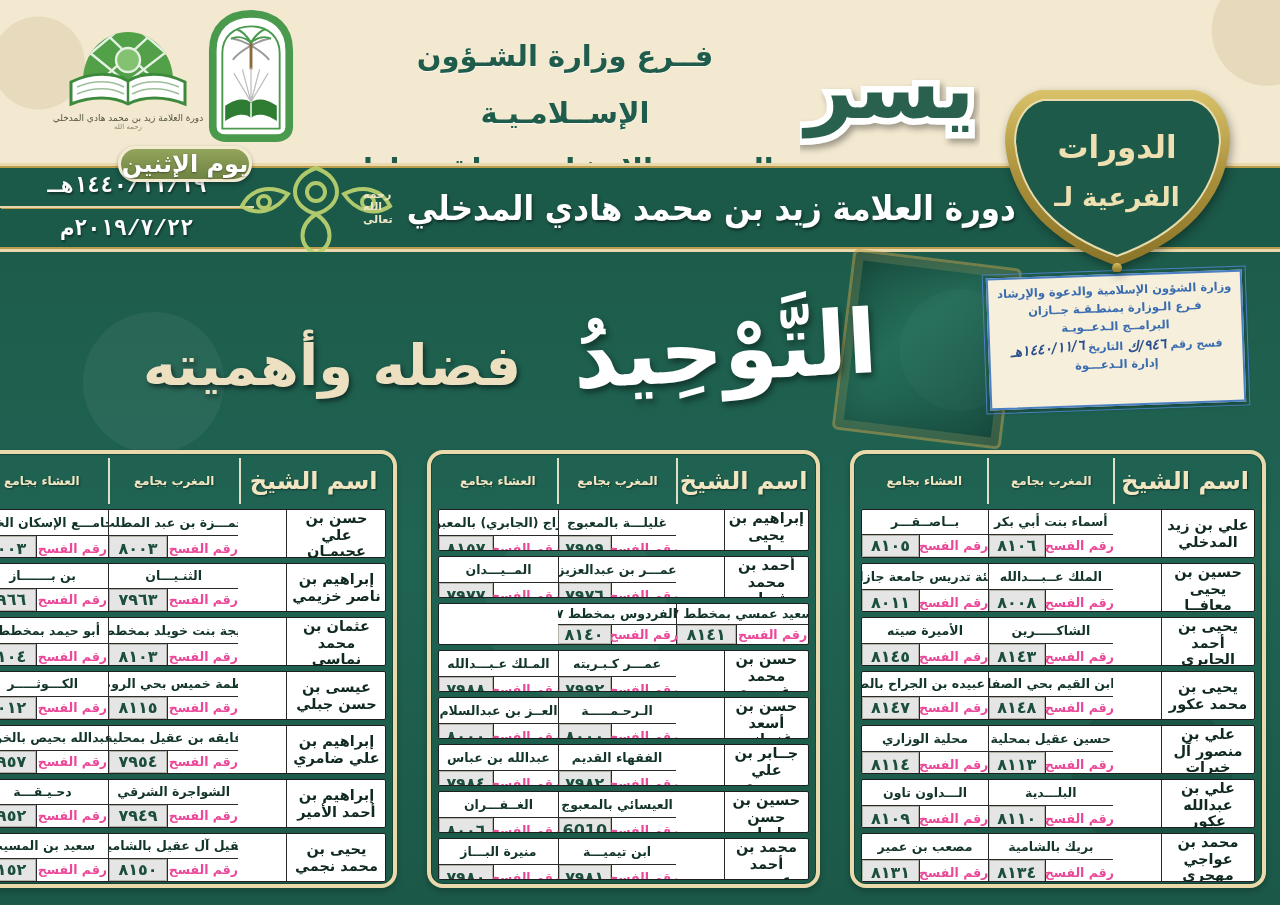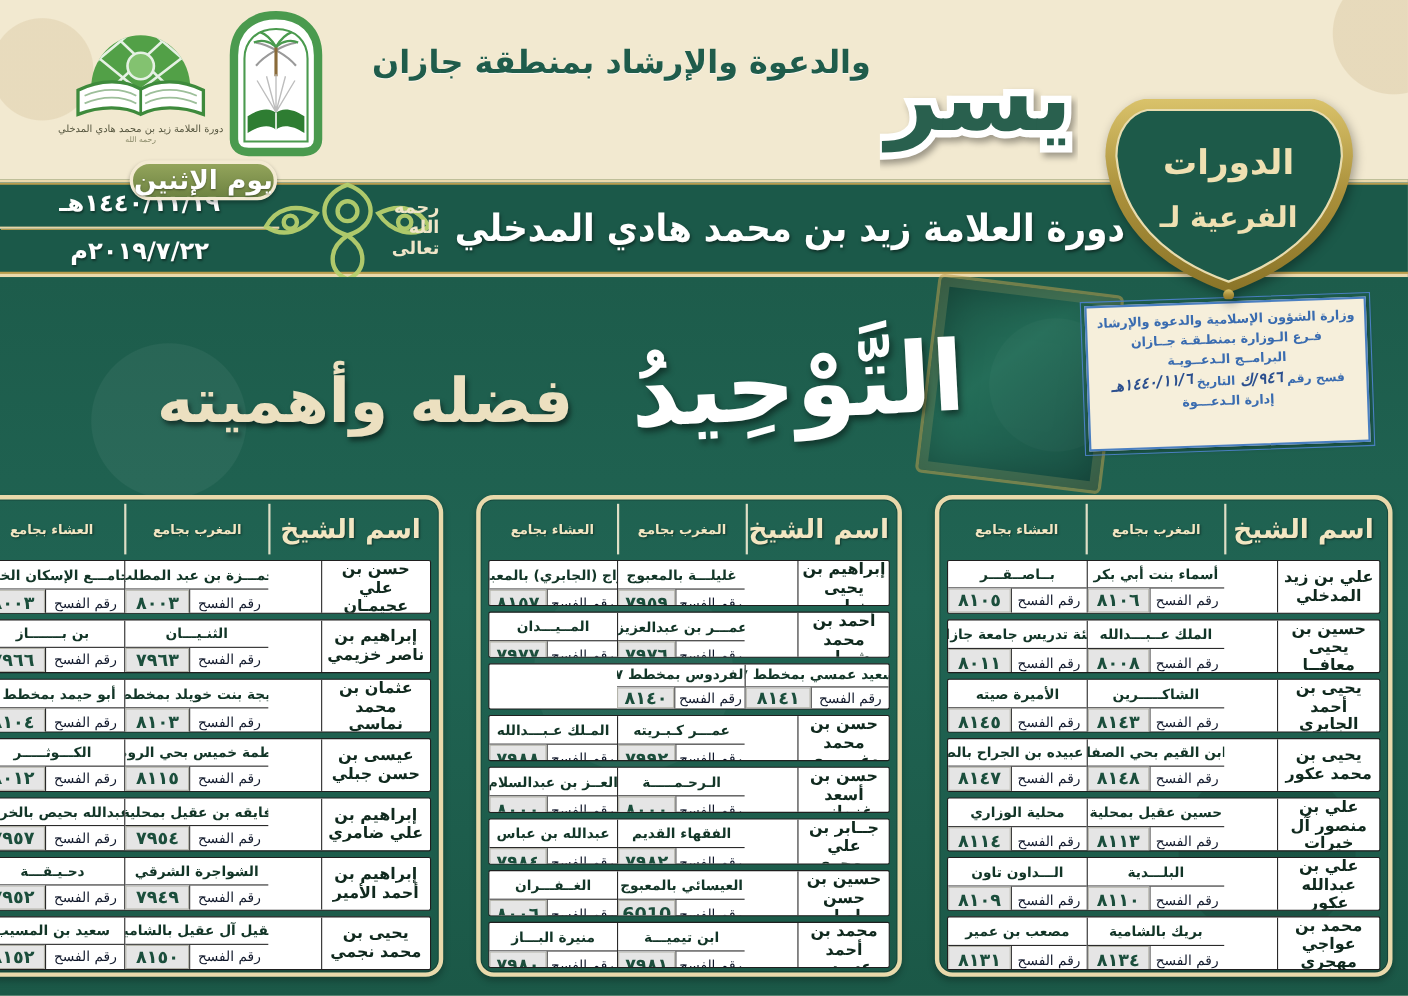--- a/index.html
+++ b/index.html
@@ -29,38 +29,38 @@
   .course-logo .cal small { display:block; font-size:7px; color:#8a8a6a; }
   .ministry-logo { position:absolute; top:8px; left:208px; width:86px; height:138px; }
   .yusur { position:absolute; top:26px; left:800px; width:180px; height:130px; }
   
   .banner-strip {
     position:absolute; top:163px; left:0; width:1280px; height:89px;
     background:#1b5949;
     border-top:3px solid #ead9ac; border-bottom:3px solid #ead9ac;
     box-shadow: inset 0 6px 0 -4px #b99d4d, inset 0 -6px 0 -4px #b99d4d;
   }
-  .dates-panel { position:absolute; top:0; left:0; width:254px; height:100%; }
+  .dates-panel { position:absolute; top:0; left:0; width:254px; height:100%;font-family:Liberation Mono, monospace; }
   .date-row {
     height:50%; display:flex; align-items:center; justify-content:center;
     color:#ffffff; font-weight:bold; font-size:22px; letter-spacing:1px;
     text-shadow:1px 2px 2px rgba(0,0,0,.4);
   }
   .date-row.hijri { border-bottom:2px solid #e6d5a6; box-shadow:0 2px 0 -1px #b99d4d; }
   .flourish { position:absolute; top:-12px; left:228px; width:175px; height:108px; }
   .banner-center {
     position:absolute; top:0; left:392px; width:595px; height:100%;
     display:flex; align-items:center; justify-content:center; gap:14px;
   }
   .banner-title {
     color:#ffffff; font-weight:bold; font-size:31px; white-space:nowrap;
     text-shadow:1px 2px 3px rgba(0,0,0,.5); transform:scaleY(1.1);
   }
   .banner-note {
-    color:#efe5c8; font-size:16px; line-height:1.15; text-align:right; font-weight:bold;
+    color:#efe5c8; font-size:11px; line-height:1.15; text-align:left; font-weight:bold;
   }
   .day-badge {
     position:absolute; top:146px; left:118px; width:134px; height:36px; z-index:7;
     background:linear-gradient(#93a45b,#6e8342);
     border:3px solid #f3ead2; border-radius:18px;
     display:flex; align-items:center; justify-content:center;
     color:#ffffff; font-weight:bold; font-size:24px;
     box-shadow:0 2px 4px rgba(0,0,0,.35); text-shadow:0 1px 2px rgba(0,0,0,.4);
   }
   .shield { position:absolute; top:80px; left:990px; width:255px; height:192px; z-index:6; filter:drop-shadow(2px 4px 5px rgba(0,0,0,.35)); }
@@ -137,21 +137,21 @@
   .mosque-col { display:flex; flex-direction:column; }
   .mosque-col.maghrib { border-left:1.5px solid #2a2a2a; }
   .m-name {
     flex:1.05; display:flex; align-items:center; justify-content:center;
     font-weight:bold; color:#123527; font-size:12.5px; border-bottom:1.5px solid #2a2a2a;
     white-space:nowrap; overflow:hidden; padding:0 2px;
   }
   .m-bottom { flex:1; display:grid; grid-template-columns:55% 45%; }
   .permit-label {
     display:flex; align-items:center; justify-content:center;
-    font-weight:normal; color:#0f172a; font-size:12.5px; border-left:1.5px solid #2a2a2a;
+    font-weight:bold; color:#ec4899; font-size:12.5px; border-left:1.5px solid #2a2a2a;
     white-space:nowrap;
   }
   .permit-no {
     display:flex; align-items:center; justify-content:center;
     background:#e5e5e5; font-weight:bold; color:#1b4e3c; font-size:16px;
     box-shadow:inset 0 0 0 1px rgba(90,90,60,.35);
   }
 </style>
 </head>
 <body>
@@ -195,20 +195,21 @@
         <path d="M45,34 C50,26 54,22 60,20"></path>
     </g>
     <g stroke="#bdbdbd" stroke-width="1.3">
       <path d="M45,96 L27,66 M45,96 L36,62 M45,96 L45,60 M45,96 L54,62 M45,96 L63,66"></path>
     </g>
     <path d="M18,100 C30,92 40,92 45,97 C50,92 60,92 72,100 L72,116 C60,108 50,108 45,113 C40,108 30,108 18,116 Z" fill="#2e7d32"></path>
     <path d="M45,97 L45,113" stroke="#ffffff" stroke-width="1.5"></path>
   </svg>
 
   <div class="ministry-text">
+    <div>فــرع وزارة الشـؤون الإســلامـيـة</div>
     <div>والدعوة والإرشاد بمنطقة جازان</div>
   </div>
 
   <svg class="yusur" viewBox="0 0 180 130">
     <text x="90" y="92" text-anchor="middle" font-size="84" font-weight="bold" fill="#29604e" stroke="#ffffff" stroke-width="13" paint-order="stroke" style="filter:drop-shadow(3px 4px 3px rgba(0,0,0,.35))" id="yusur-text">يسر</text>
   </svg>
 </div>
 
 <div class="banner-strip">
   <div class="dates-panel">

